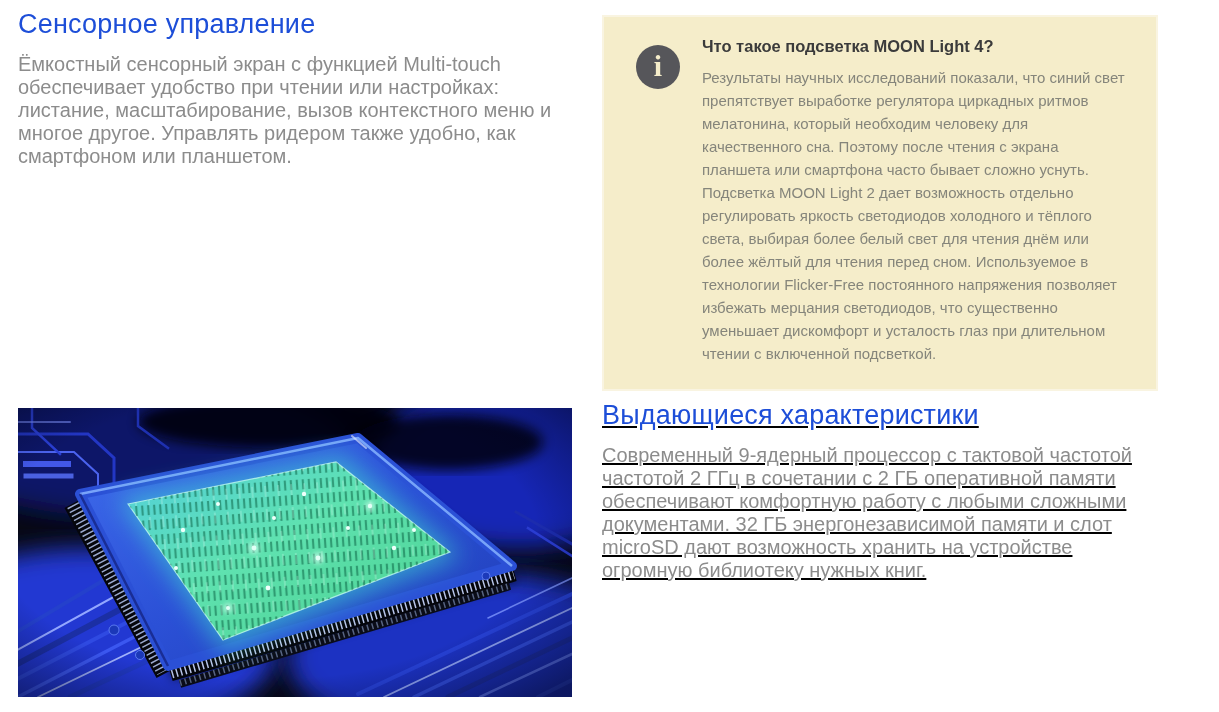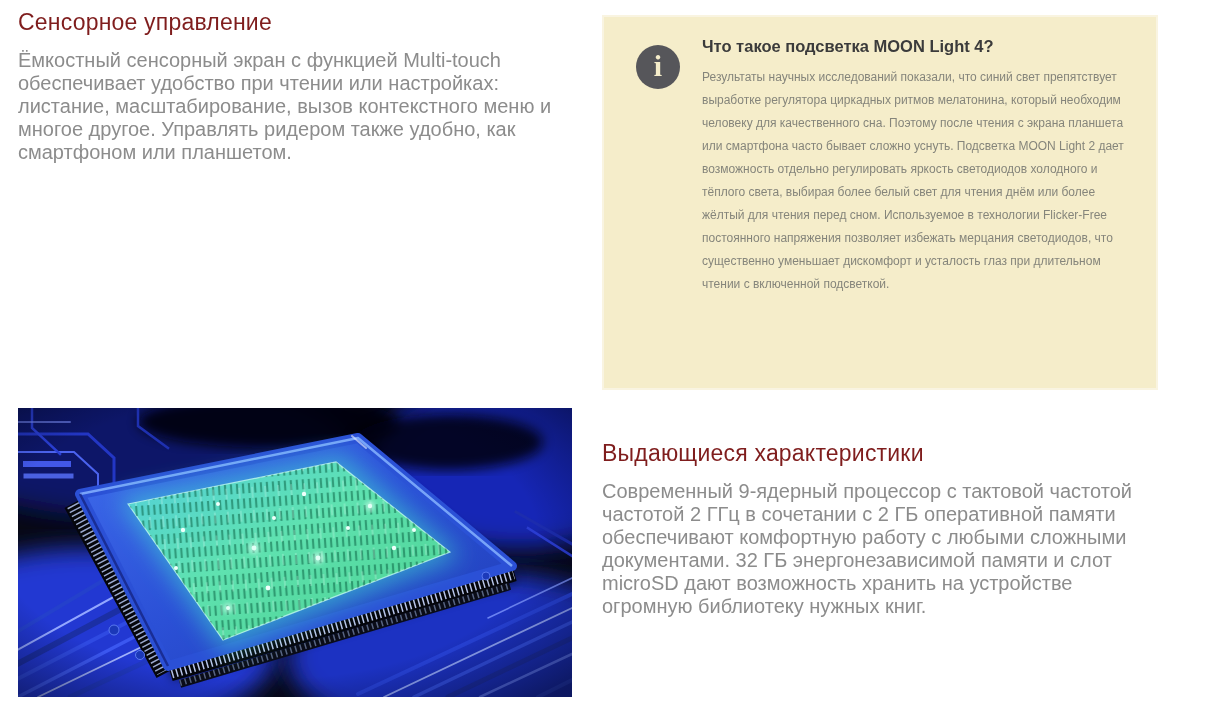--- a/index.html
+++ b/index.html
@@ -8,34 +8,34 @@
     position: relative;
     background: #ffffff;
     font-family: "Liberation Sans", "DejaVu Sans", sans-serif;
     overflow: hidden;
   }
   .abs { position: absolute; }
 
   
   h2.sec-title {
     margin: 0 0 13px 0;
-    font-size: 23px;
+    font-size: 27px;
     font-weight: 400;
-    color: #7f1d1d;
+    color: #1d4ed8;
     letter-spacing: .2px;
   }
   p.sec-body {
     margin: 0;
     font-size: 20px;
     line-height: 23px;
     color: #8c8c8c;
   }
 
   .sec-touch { left: 18px; top: 9px; width: 543px; }
-  .sec-specs { left: 602px; top: 440px; width: 562px; }
+  .sec-specs { left: 602px; top: 400px; width: 562px; text-decoration: underline; }
 
   
   .info-box {
     left: 602px; top: 15px;
     width: 556px; min-height: 375px;
     box-sizing: border-box;
     background: #f5edca;
     border: 2px solid #f9f4e1;
   }
   .info-icon {
@@ -56,21 +56,21 @@
   }
   .info-content { margin: 20px 30px 24px 98px; }
   .info-content h3 {
     margin: 0 0 10px 0;
     font-size: 16.5px;
     font-weight: 700;
     color: #3b3b3b;
   }
   .info-content p {
     margin: 0;
-    font-size: 12px;
+    font-size: 15px;
     line-height: 23px;
     color: #85857b;
   }
 
   
   .chip-image {
     left: 18px; top: 408px;
     width: 554px; height: 289px;
     margin: 0;
     overflow: hidden;

